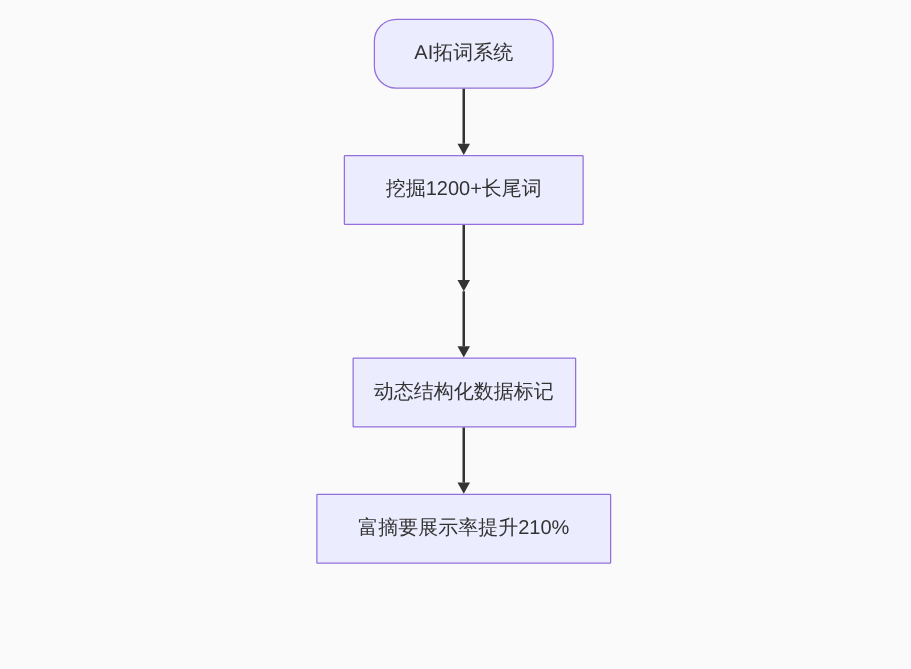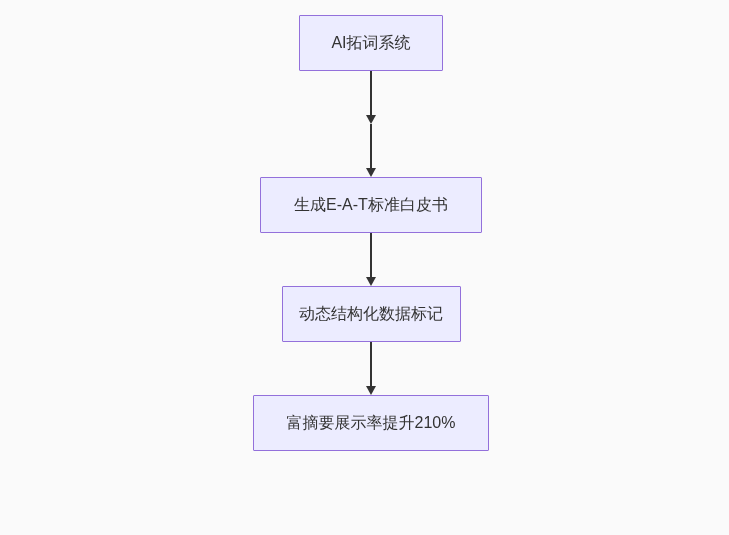--- a/index.html
+++ b/index.html
@@ -35,21 +35,21 @@
     justify-content: center;
     background: #ECECFF;
     border: 1.5px solid #9370DB;
     border-radius: 1px;
     color: #333333;
     font-size: 16px;
     line-height: 1;
     white-space: nowrap;
     text-align: center;
   }
-  .node.n0 { width: 144px; }
+  .node.n0 { width: 144px; border-radius: 18px; }
   .node.n1 { width: 192px; }
   .node.n2 { width: 222px; }
   .node.n3 { width: 179px; }
   .node.n4 { width: 236px; align-items: center; }
   .arrow {
     height: 53px;
     width: 12px;
     display: flex;
     flex-direction: column;
     align-items: center;
@@ -75,29 +75,29 @@
 
     <div class="node n0">
       <span>AI拓词系统</span>
     </div>
 
     <div class="arrow">
       <div class="shaft"></div>
       <div class="head"></div>
     </div>
 
+    <div class="node n1">
+      <span>挖掘1200+长尾词</span>
+    </div>
 
     <div class="arrow">
       <div class="shaft"></div>
       <div class="head"></div>
     </div>
 
-    <div class="node n2">
-      <span>生成E-A-T标准白皮书</span>
-    </div>
 
     <div class="arrow">
       <div class="shaft"></div>
       <div class="head"></div>
     </div>
 
     <div class="node n3">
       <span>动态结构化数据标记</span>
     </div>
 

